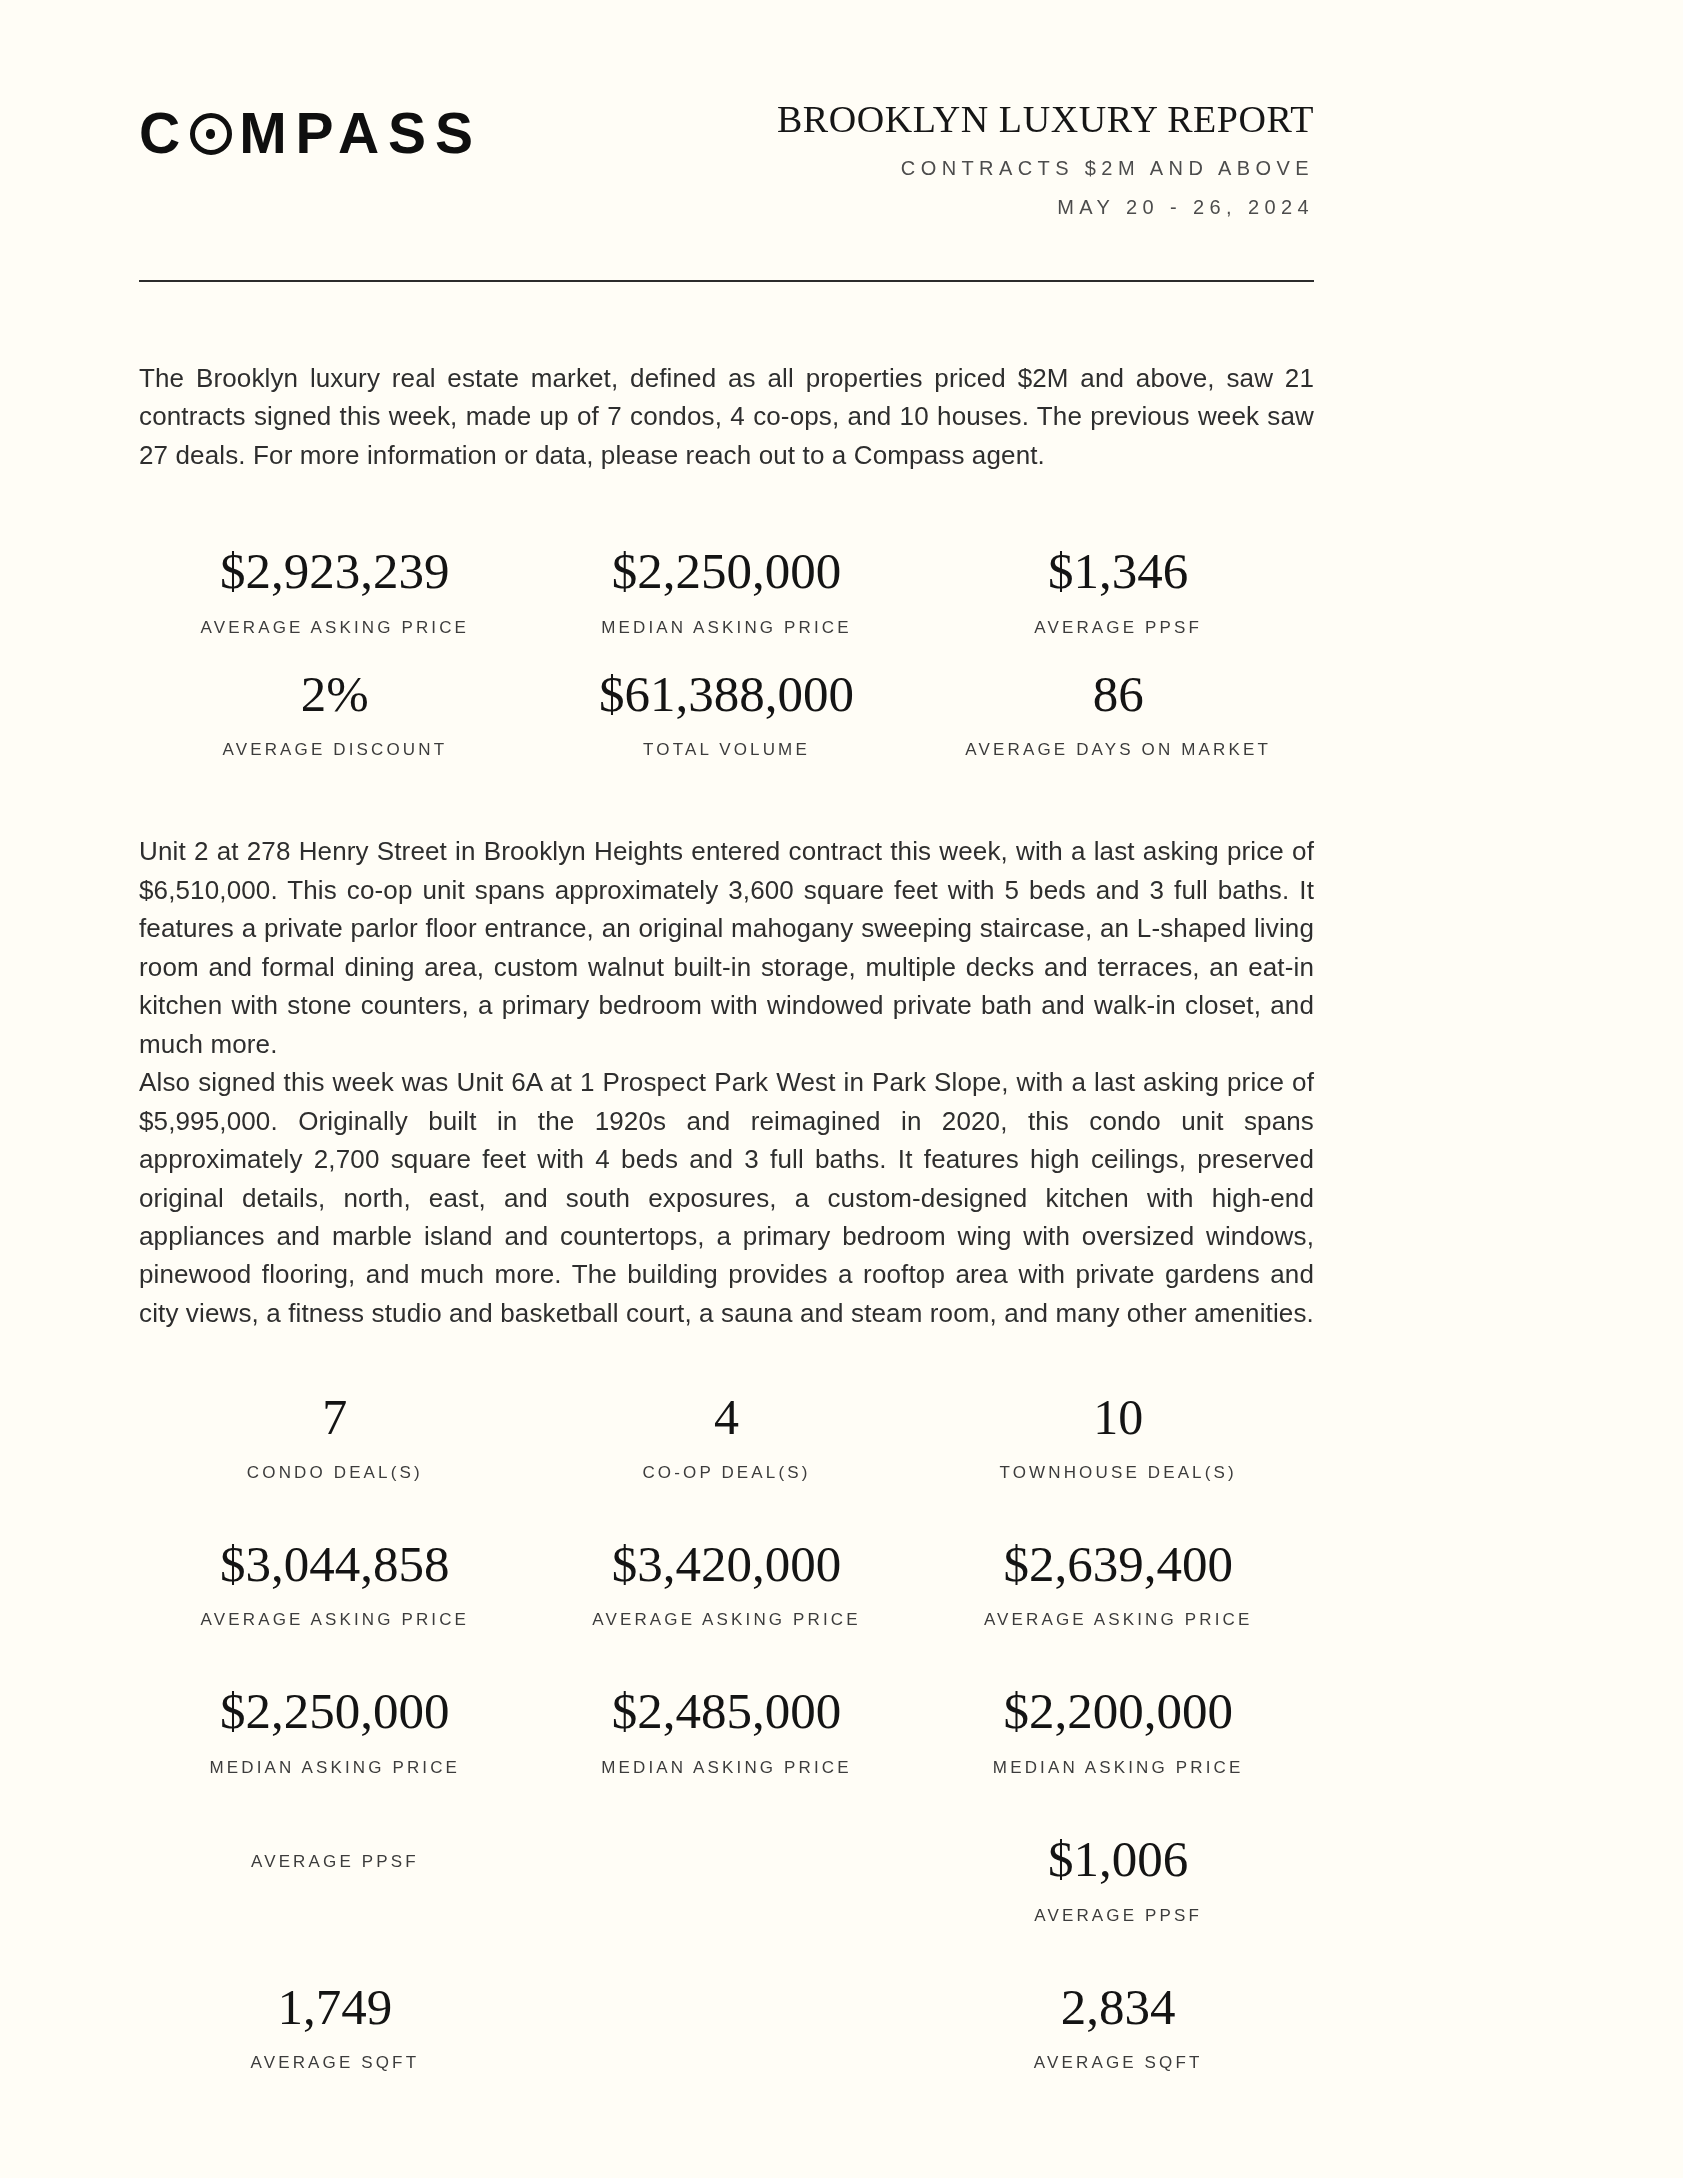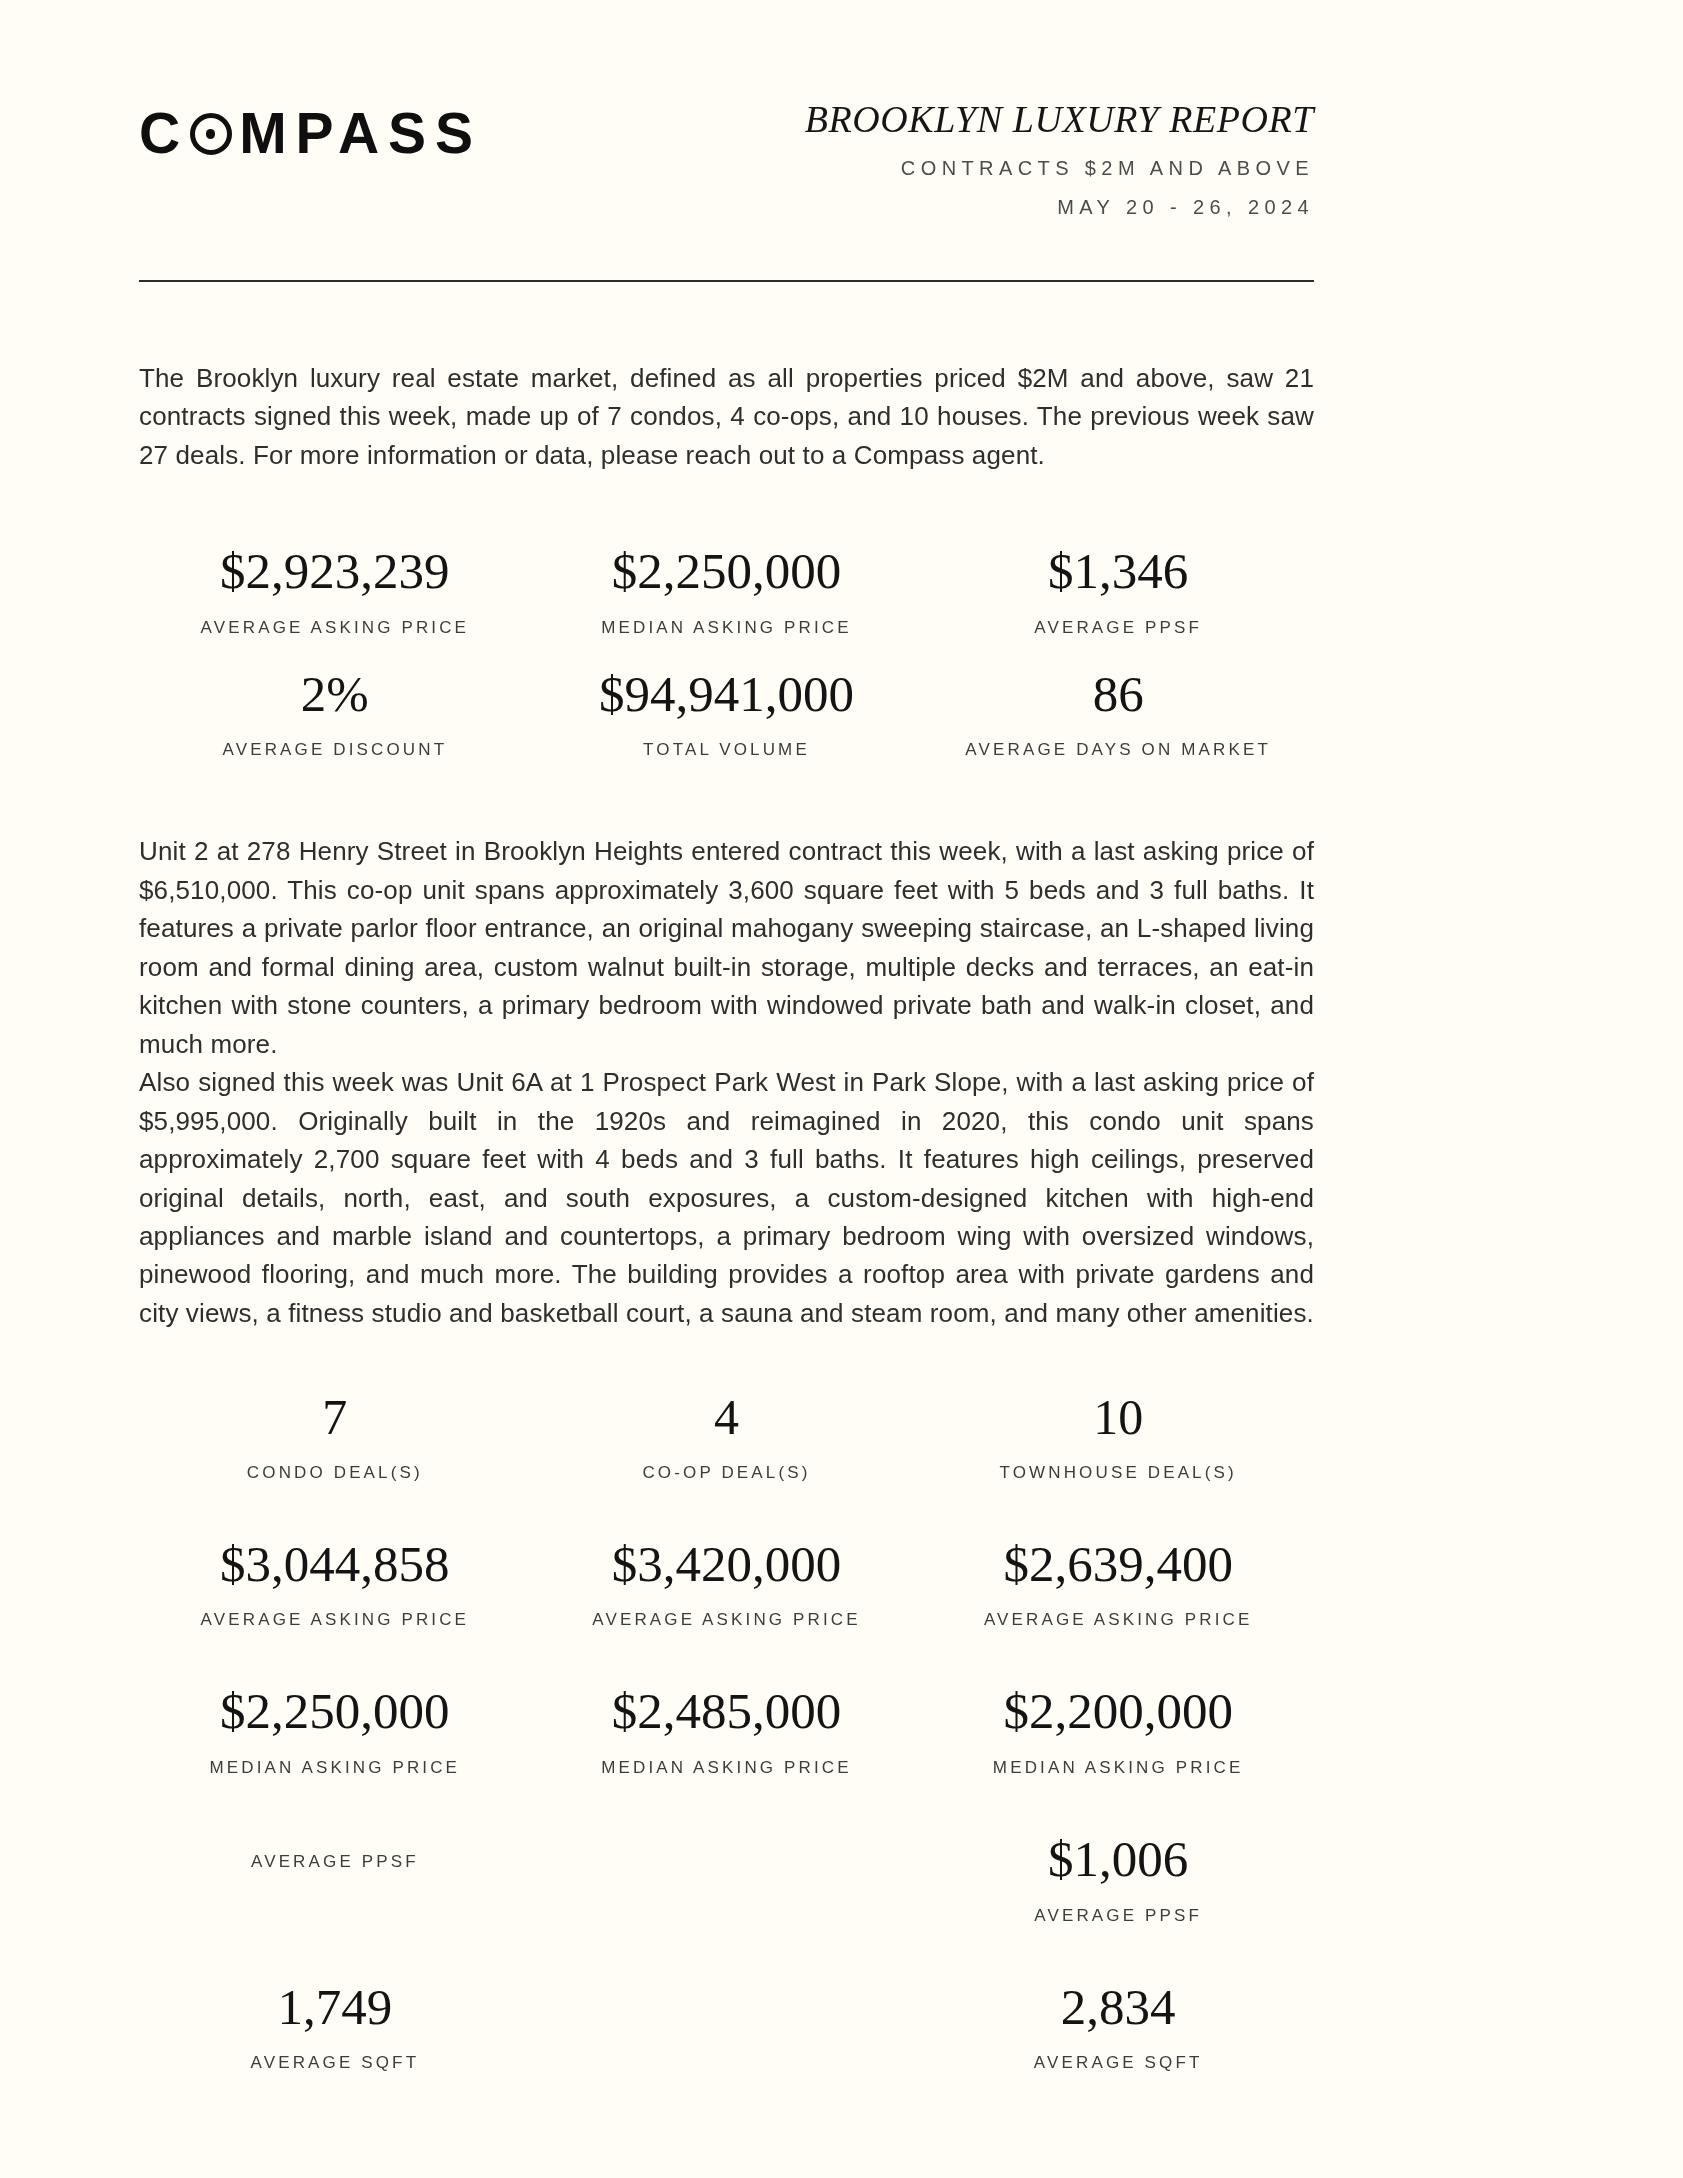--- a/index.html
+++ b/index.html
@@ -51,21 +51,20 @@
     border-radius: 50%;
     background: #0f0f0f;
   }
   .header-right { text-align: right; }
   .report-title {
     font-family: "Liberation Serif", "DejaVu Serif", serif;
     font-size: 38px;
     letter-spacing: 0.015em;
     color: #161616;
     line-height: 1.1;
-    font-style: italic;
   }
   .report-sub {
     font-size: 20px;
     letter-spacing: 0.27em;
     color: #4c4c4c;
     margin-top: 16px;
   }
 
   
   .rule {
@@ -153,21 +152,21 @@
     </div>
     <div class="stat">
       <div class="stat-value">$1,346</div>
       <div class="stat-label">AVERAGE PPSF</div>
     </div>
     <div class="stat">
       <div class="stat-value">2%</div>
       <div class="stat-label">AVERAGE DISCOUNT</div>
     </div>
     <div class="stat">
-      <div class="stat-value">$94,941,000</div>
+      <div class="stat-value">$61,388,000</div>
       <div class="stat-label">TOTAL VOLUME</div>
     </div>
     <div class="stat">
       <div class="stat-value">86</div>
       <div class="stat-label">AVERAGE DAYS ON MARKET</div>
     </div>
   </section>
 
   <p class="body-text para-1">Unit 2 at 278 Henry Street in Brooklyn Heights entered contract this week, with a last asking price of $6,510,000. This co-op unit spans approximately 3,600 square feet with 5 beds and 3 full baths. It features a private parlor floor entrance, an original mahogany sweeping staircase, an L-shaped living room and formal dining area, custom walnut built-in storage, multiple decks and terraces, an eat-in kitchen with stone counters, a primary bedroom with windowed private bath and walk-in closet, and much more.</p>
   <p class="body-text para-2">Also signed this week was Unit 6A at 1 Prospect Park West in Park Slope, with a last asking price of $5,995,000. Originally built in the 1920s and reimagined in 2020, this condo unit spans approximately 2,700 square feet with 4 beds and 3 full baths. It features high ceilings, preserved original details, north, east, and south exposures, a custom-designed kitchen with high-end appliances and marble island and countertops, a primary bedroom wing with oversized windows, pinewood flooring, and much more. The building provides a rooftop area with private gardens and city views, a fitness studio and basketball court, a sauna and steam room, and many other amenities.</p>

